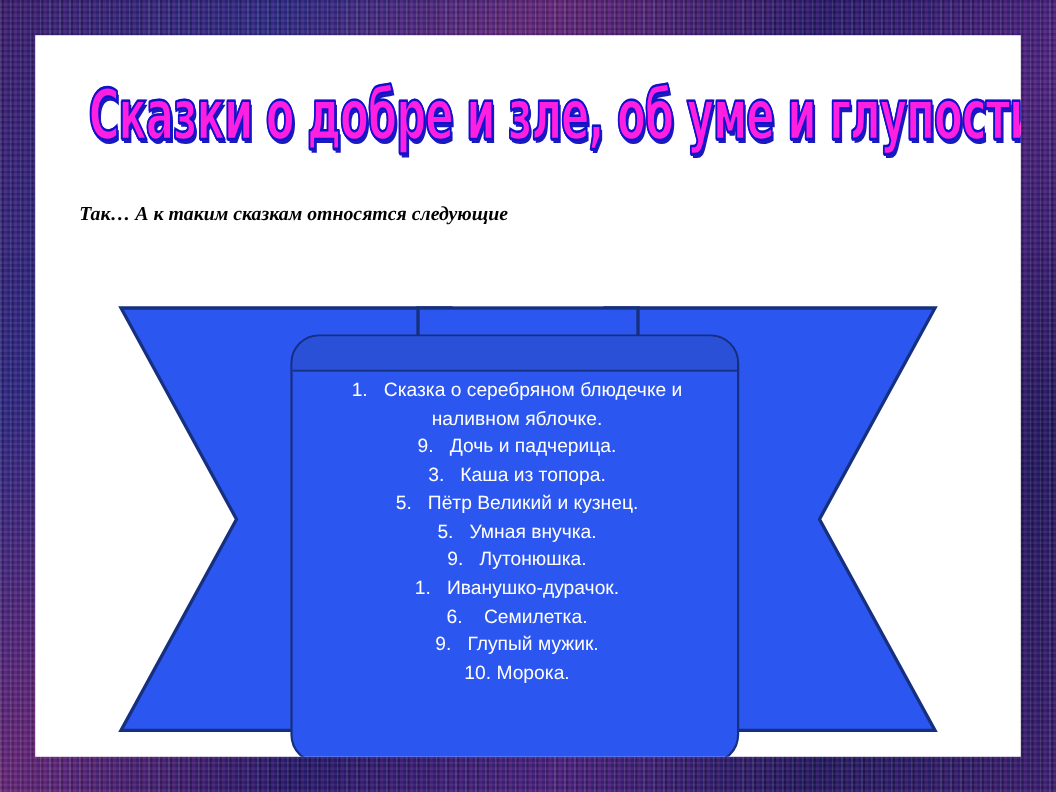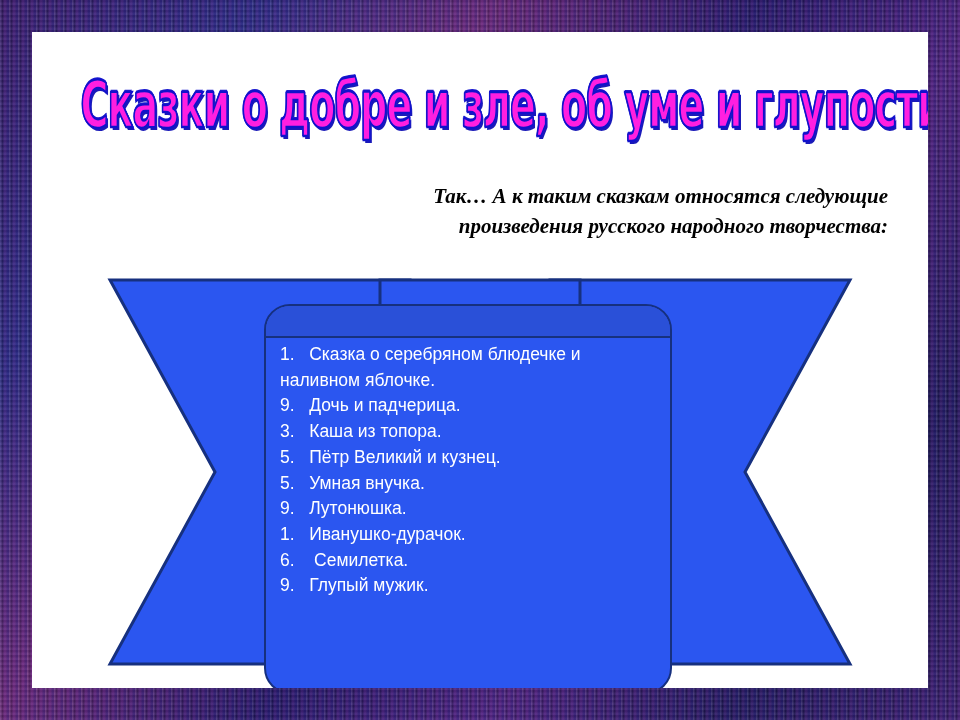--- a/index.html
+++ b/index.html
@@ -72,25 +72,25 @@
       2px 2px 0 #1a1ab8;
     white-space: nowrap;
   }
 
   
   .subtitle {
     position: absolute;
     left: 40px;
     top: 150px;
     width: 816px;
-    text-align: right;
+    text-align: left;
     font-family: "Liberation Serif", serif;
     font-style: italic;
     font-weight: bold;
-    font-size: 21px;
+    font-size: 18px;
     line-height: 1.42;
     color: #000000;
   }
   .subtitle .line { display: block; }
 
   
   .ribbon {
     position: absolute;
     left: 48px;
     top: 240px;
@@ -121,41 +121,40 @@
     background: #2a50d8;
     border-bottom: 2px solid #17317e;
     border-radius: 26px 26px 0 0;
     box-sizing: border-box;
   }
   .listbox .items {
     position: absolute;
     left: 14px;
     top: 36px;
     width: 380px;
-    text-align: left;
+    text-align: center;
     font-family: "Liberation Sans", sans-serif;
     font-size: 17.5px;
     line-height: 1.47;
     color: #ffffff;
   }
   .listbox .items .item { display: block; white-space: pre-wrap; }
 </style>
 </head>
 <body>
 
 <div class="slide-frame">
   <div class="canvas">
 
     <div class="wordart-wrap">
       <span class="wordart">Сказки о добре и зле, об уме и глупости, о лени и жадности</span>
     </div>
 
     <div class="subtitle">
       <span class="line">Так… А к таким сказкам относятся следующие</span>
-      <span class="line">произведения русского народного творчества:</span>
     </div>
 
     <div class="ribbon">
       <svg width="800" height="400" viewBox="0 0 800 400" xmlns="http://www.w3.org/2000/svg">
         <path d="M 8 8 L 792 8 L 792 392 L 8 392 L 120 200 Z" fill="none"></path>
         <path d="M 30 8 L 330 8 L 330 392 L 30 392 L 135 200 Z" fill="#2b56f0" stroke="#16307f" stroke-width="3"></path>
         <path d="M 770 8 L 470 8 L 470 392 L 770 392 L 665 200 Z" fill="#2b56f0" stroke="#16307f" stroke-width="3"></path>
         <rect x="300" y="8" width="200" height="384" fill="#2b56f0" stroke="#16307f" stroke-width="3"></rect>
       </svg>
     </div>
@@ -165,17 +164,18 @@
       <div class="items">
         <span class="item">1.   Сказка о серебряном блюдечке и наливном яблочке.</span>
         <span class="item">9.   Дочь и падчерица.</span>
         <span class="item">3.   Каша из топора.</span>
         <span class="item">5.   Пётр Великий и кузнец.</span>
         <span class="item">5.   Умная внучка.</span>
         <span class="item">9.   Лутонюшка.</span>
         <span class="item">1.   Иванушко-дурачок.</span>
         <span class="item">6.    Семилетка.</span>
         <span class="item">9.   Глупый мужик.</span>
+        <span class="item">10. Морока.</span>
       </div>
     </div>
 
   </div>
 </div>
 
 </body></html>

